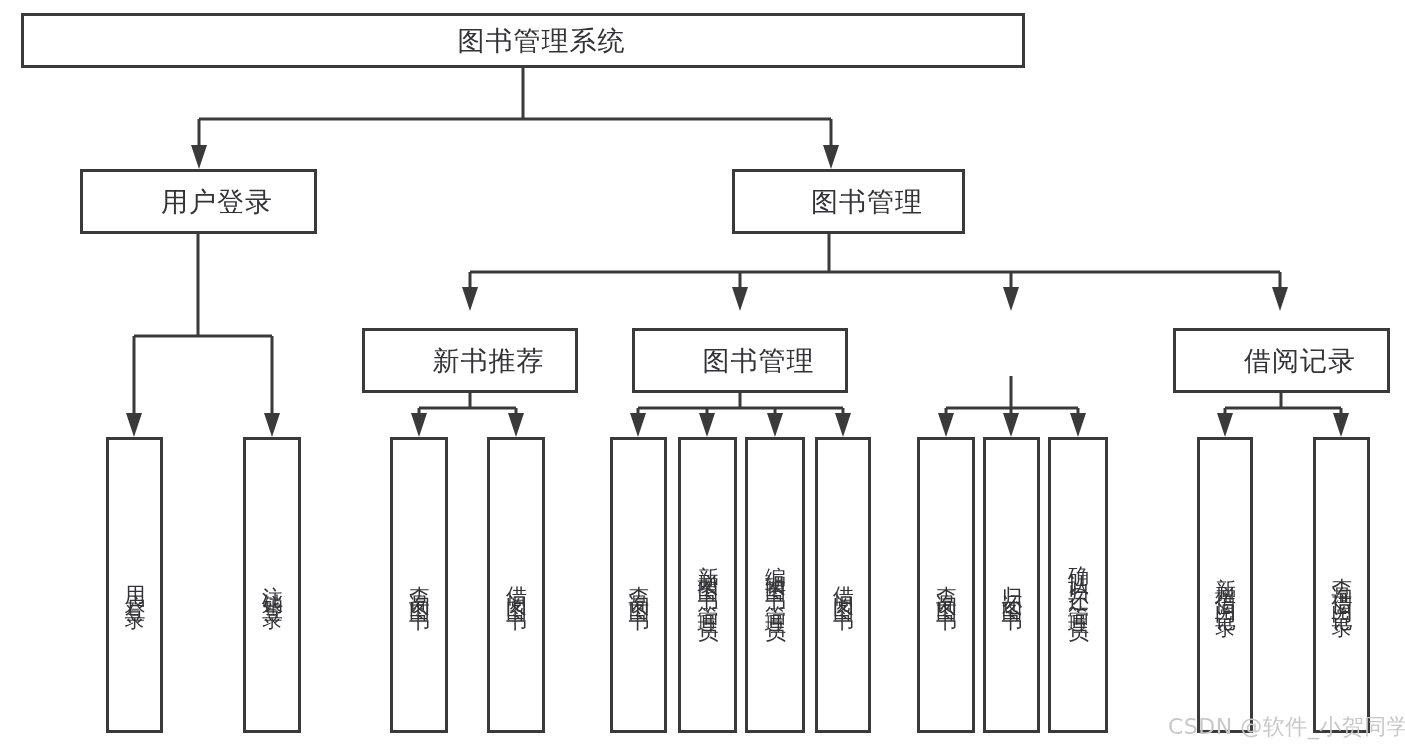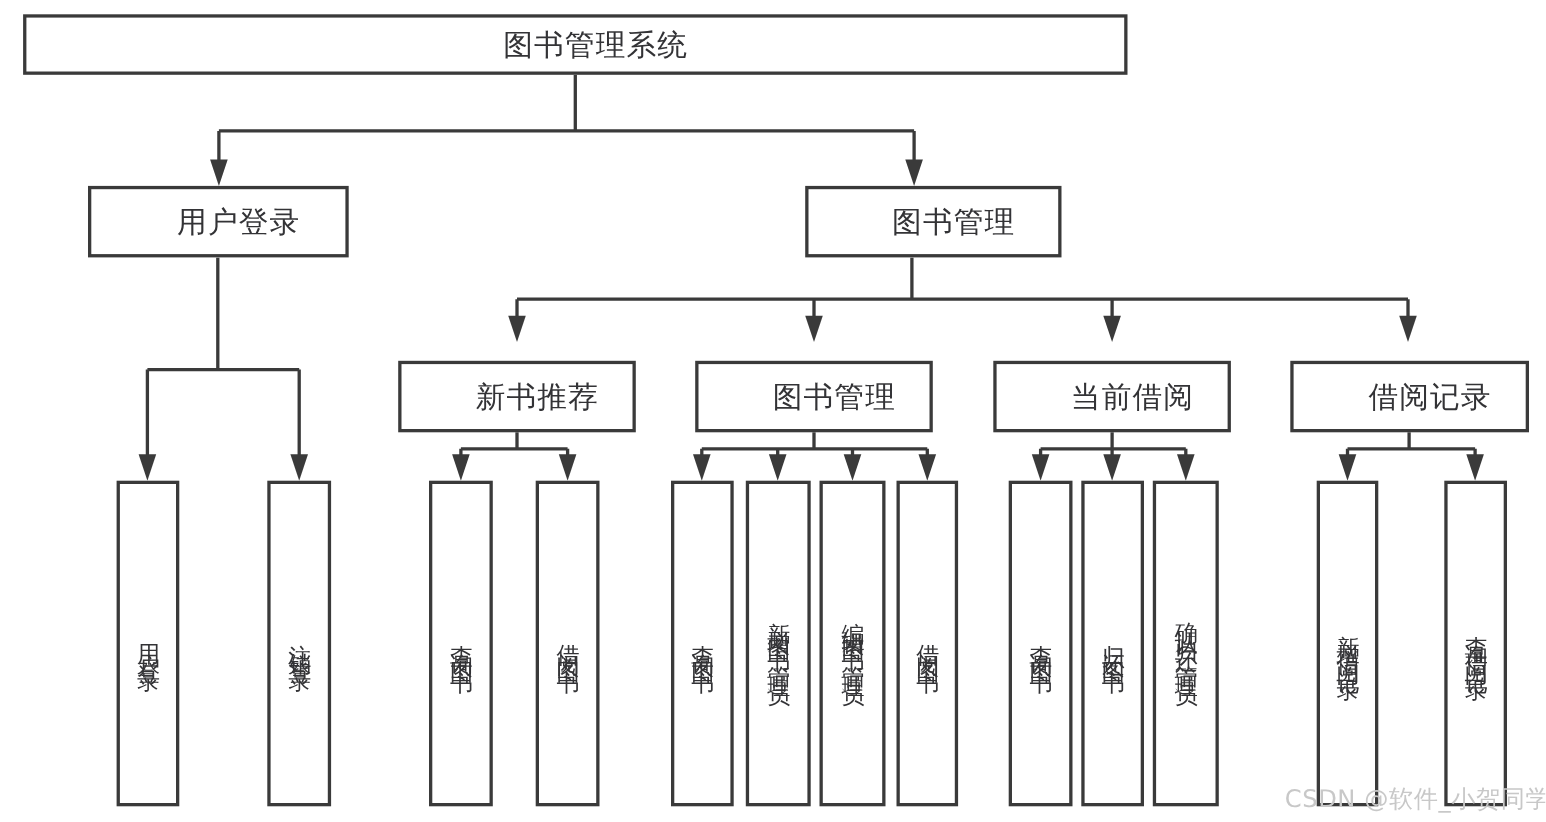--- a/index.html
+++ b/index.html
@@ -137,21 +137,20 @@
     </g>
   </svg>
 
   <div class="box hbox n-root">图书管理系统</div>
 
   <div class="box hbox n-login">用户登录</div>
   <div class="box hbox n-mgmt">图书管理</div>
 
   <div class="box hbox n-l3 n-rec">新书推荐</div>
   <div class="box hbox n-l3 n-borrow">图书管理</div>
-  <div class="box hbox n-l3 n-cur">当前借阅</div>
   <div class="box hbox n-l3 n-hist">借阅记录</div>
 
   <div class="box vbox n-a1">
     <span>用户登录</span>
   </div>
   <div class="box vbox n-a2">
     <span>注销登录</span>
   </div>
 
   <div class="box vbox n-b1">

